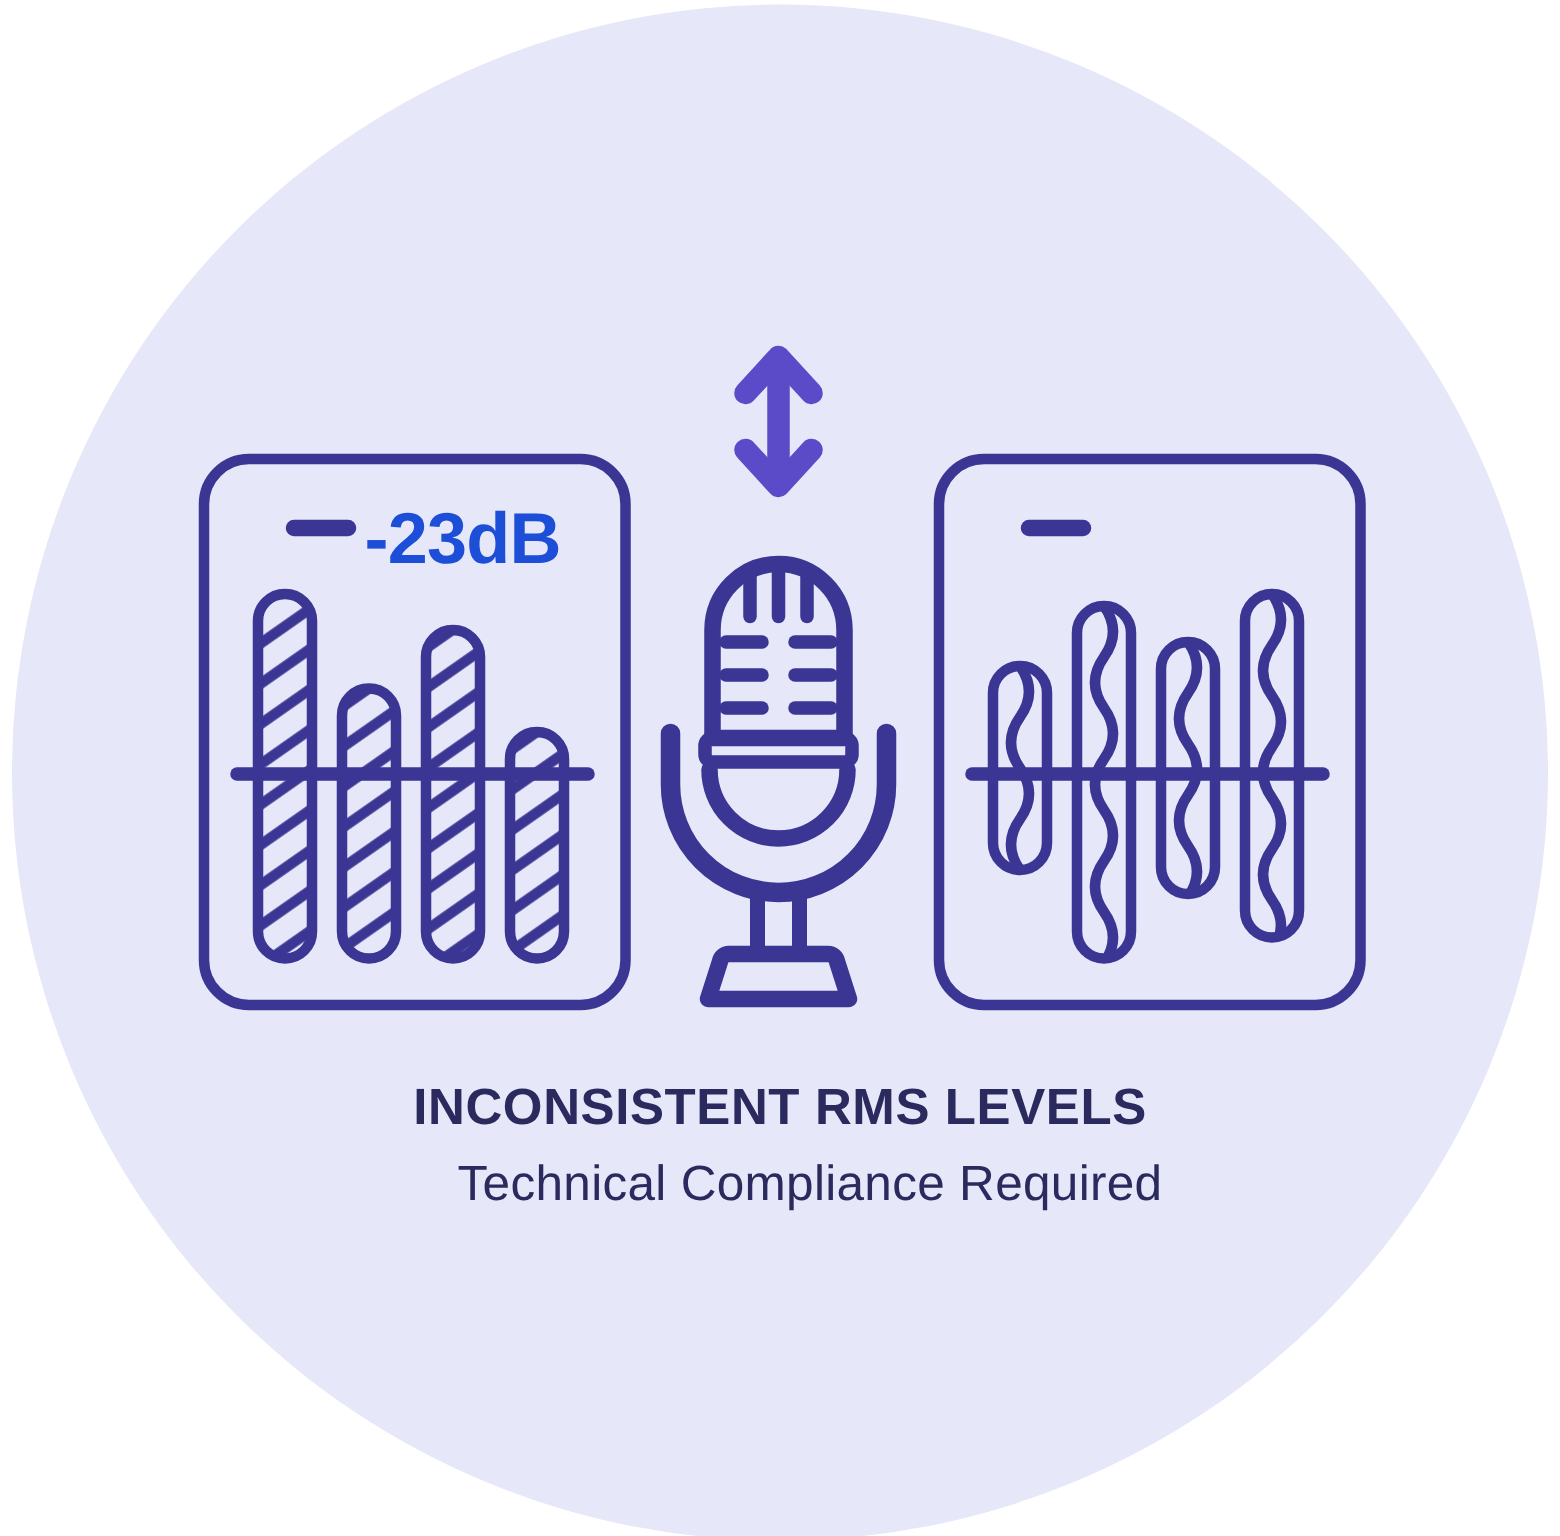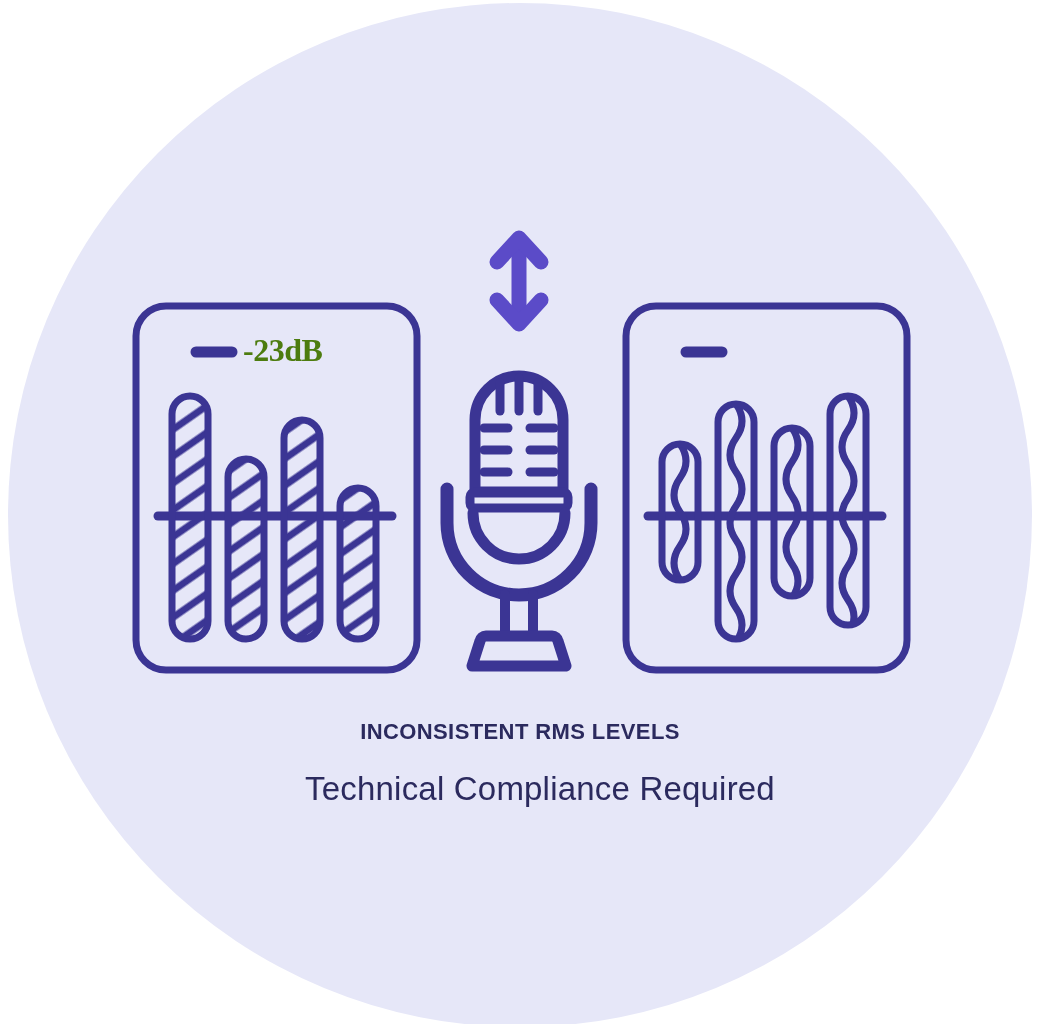--- a/index.html
+++ b/index.html
@@ -35,38 +35,37 @@
   .txt {
     position: absolute;
     text-align: center;
     width: 100%;
     left: 0;
     color: #2b2a5e;
     white-space: nowrap;
   }
   #title-main {
     top: 719px;
-    font-size: 22px;
+    font-size: 34px;
     font-weight: bold;
     letter-spacing: 0.4px;
   }
   #title-sub {
     top: 770px;
     font-size: 33px;
     font-weight: normal;
     letter-spacing: 0.2px;
     margin-left: 20px;
   }
   .db-label {
     position: absolute;
-    font-size: 32px;
+    font-size: 48px;
     font-weight: bold;
-    color: #4d7c0f;
+    color: #1d4ed8;
     letter-spacing: -0.5px;
-    font-family: Liberation Serif, serif;
   }
   #db-left { left: 243px; top: 332px; }
   #db-right { left: 733px; top: 332px; }
 </style>
 </head>
 <body>
 
 <div id="stage">
 
   <div id="bg-circle"></div>

